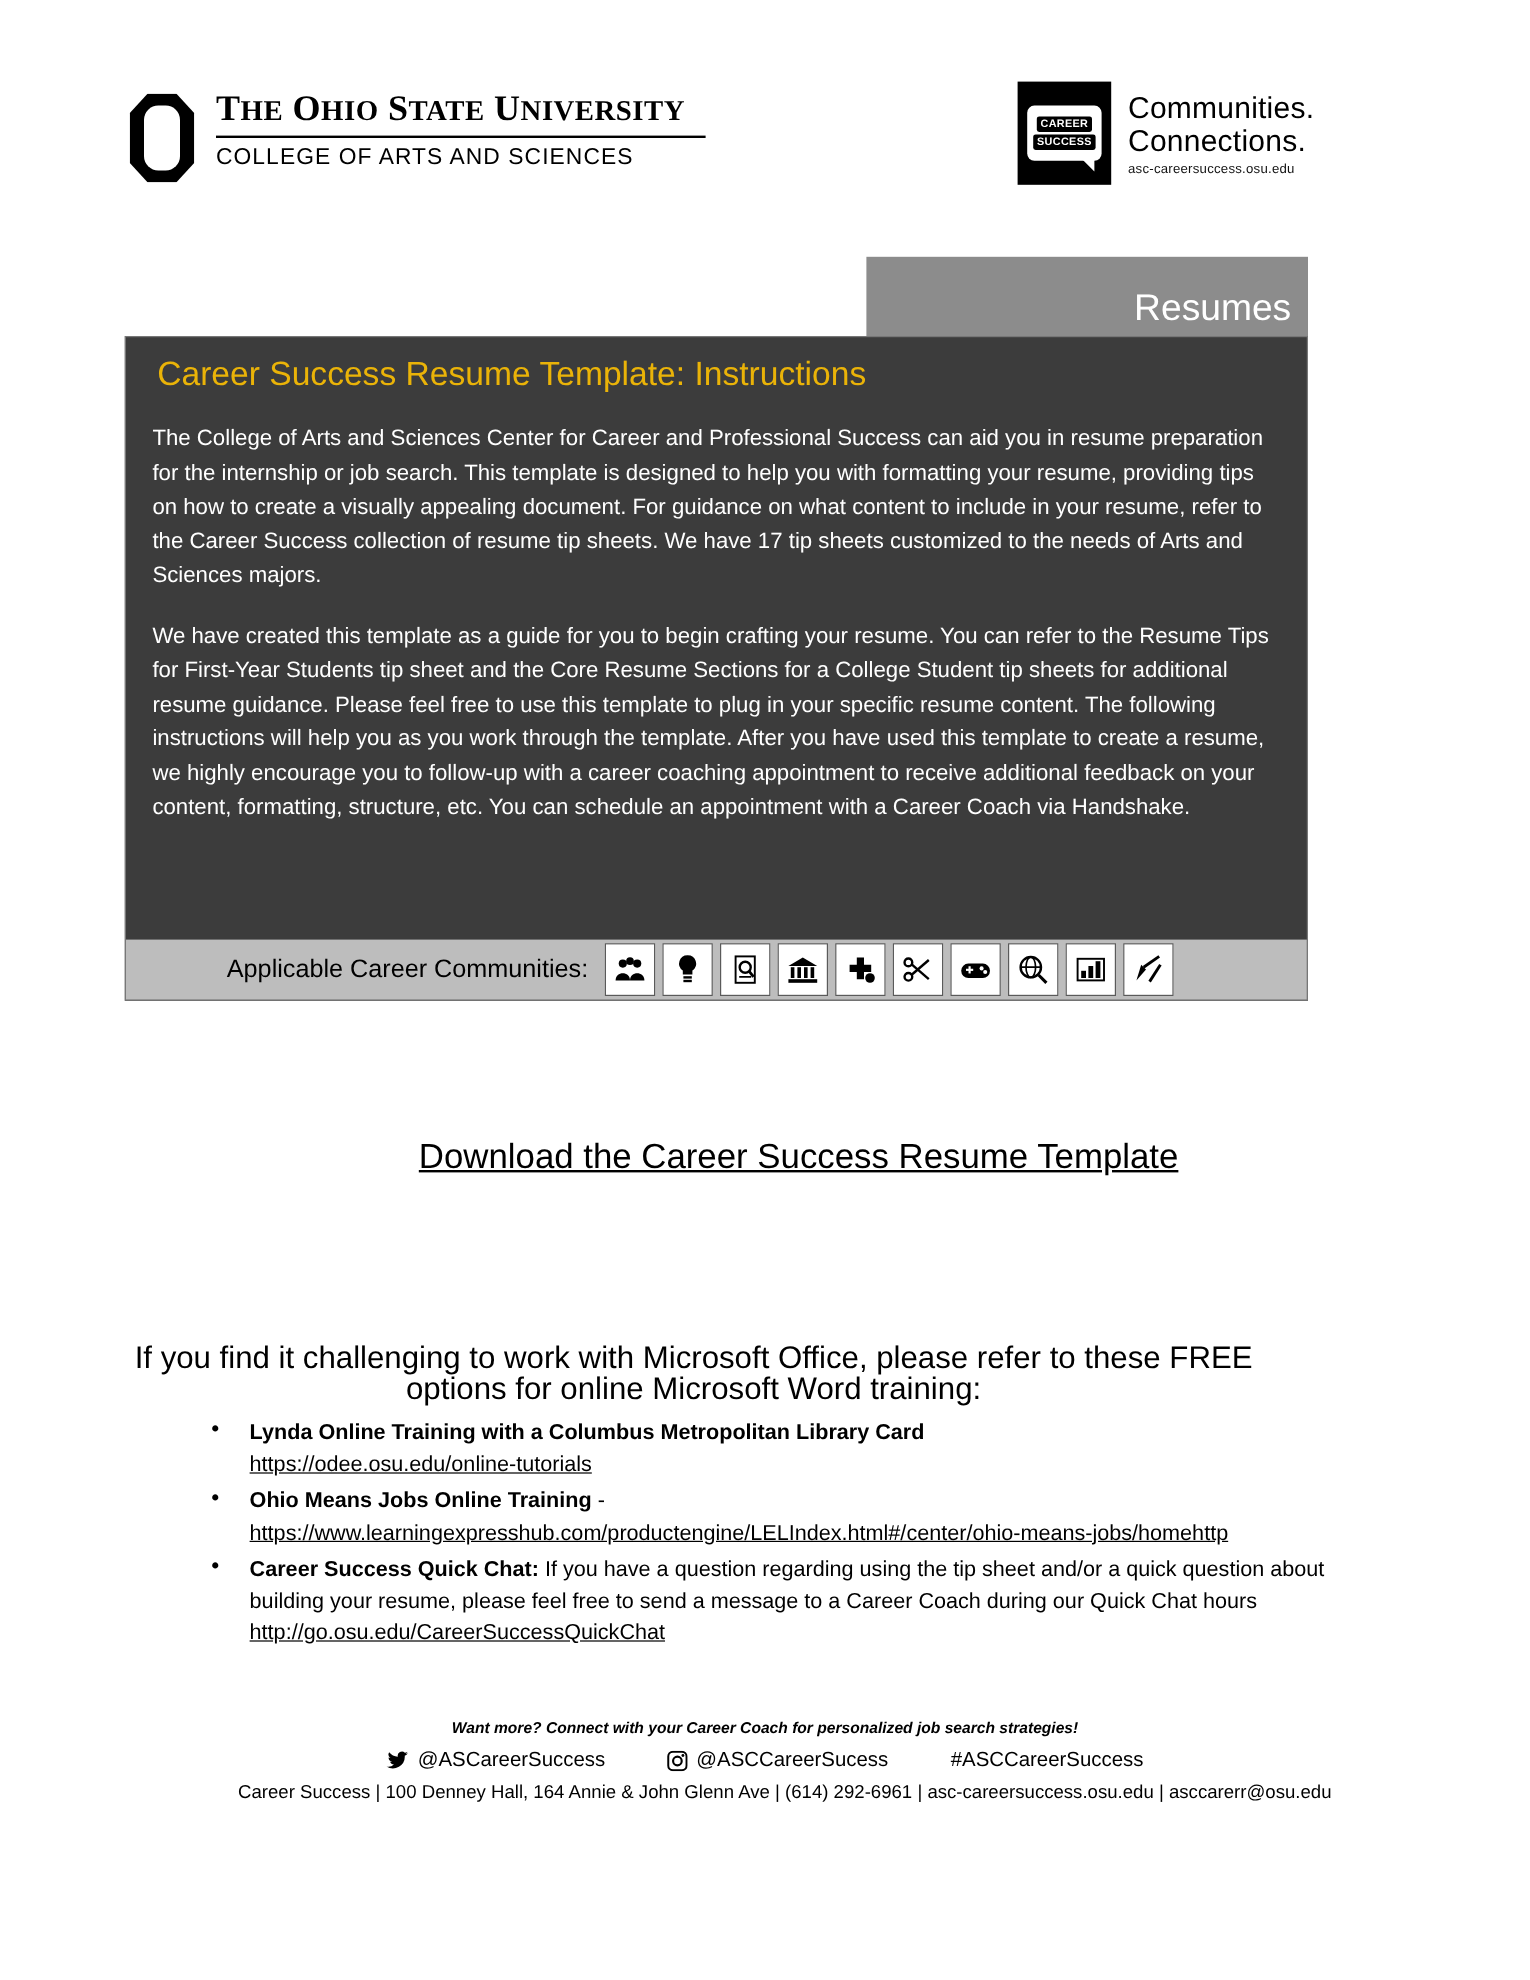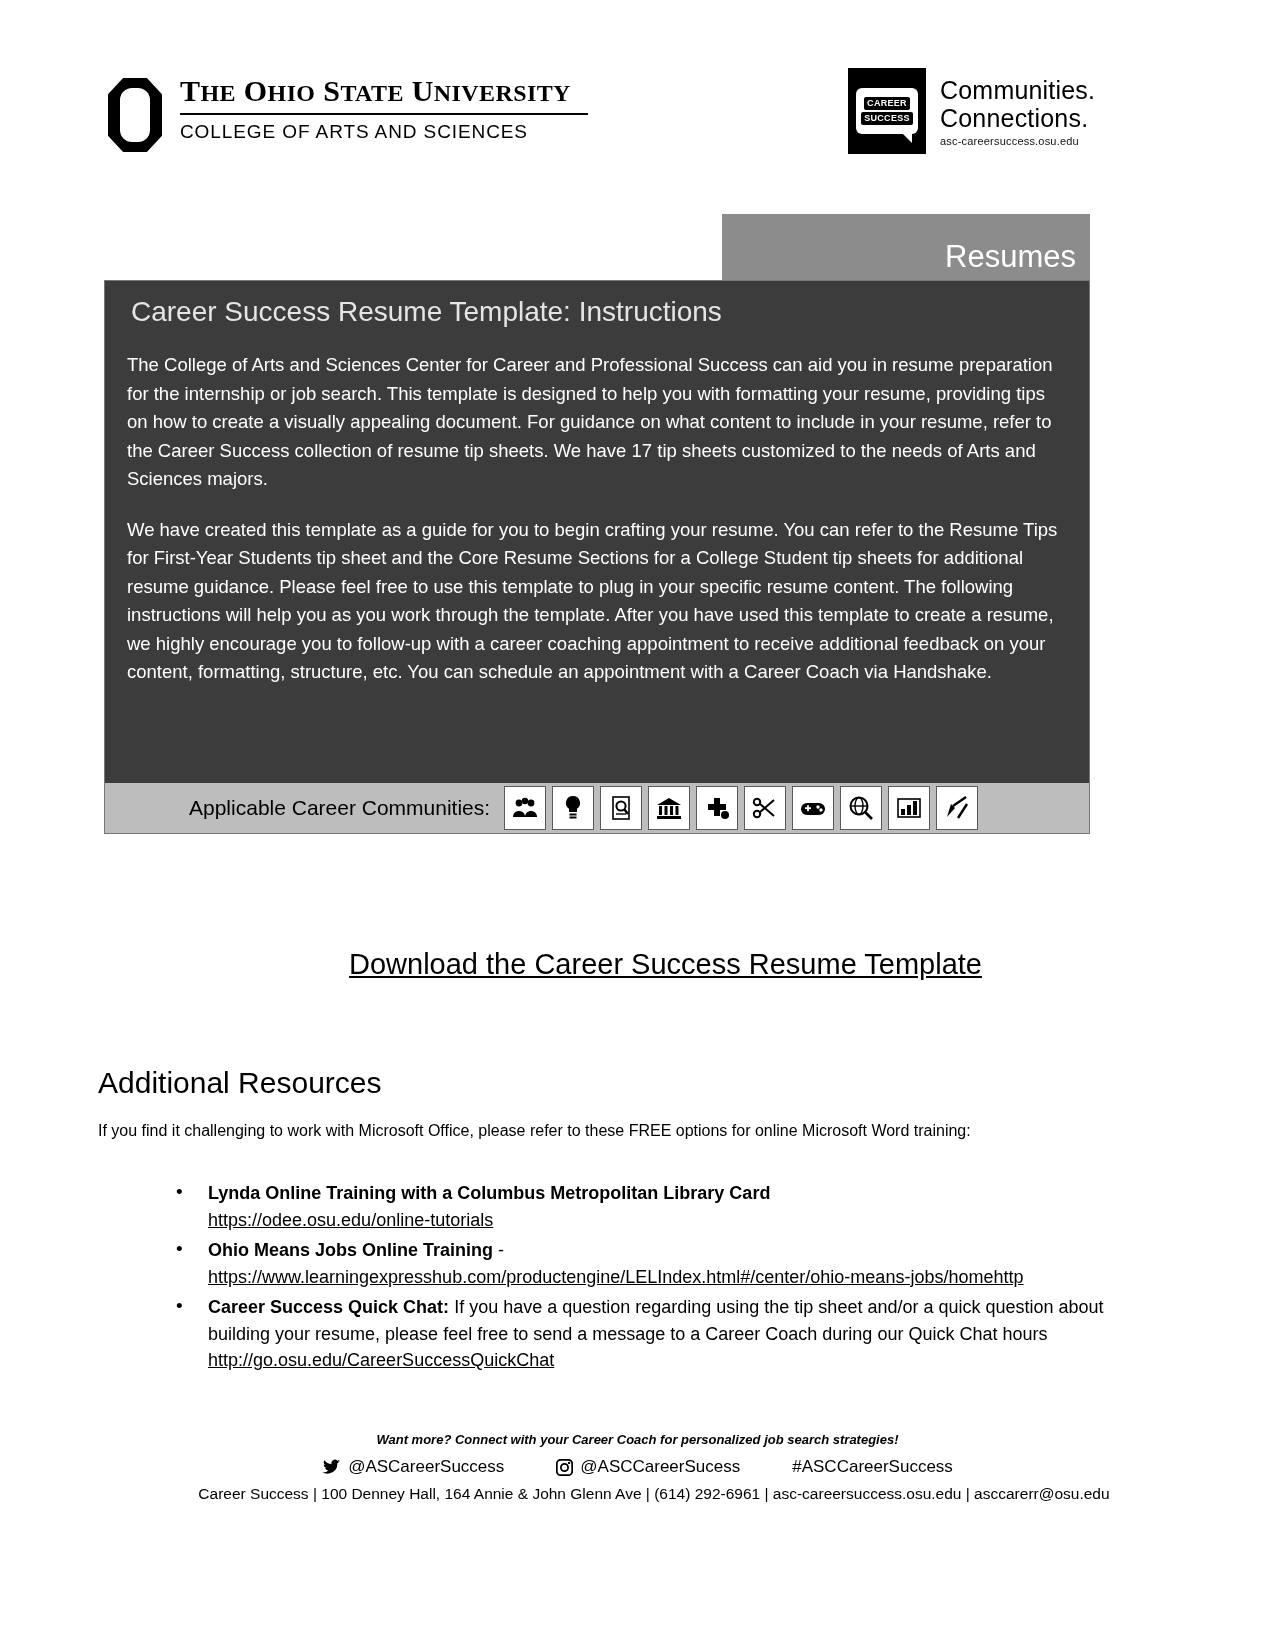--- a/index.html
+++ b/index.html
@@ -70,21 +70,21 @@
   .tab-label{
     color:#fff;font-size:31px;line-height:1;padding:0 14px 8px 0;white-space:nowrap;
   }
 
   
   .card{
     position:absolute;left:104px;top:280px;width:986px;height:554px;
     background:#3c3c3c;border:1px solid #777;box-sizing:border-box;
   }
   .card-title{
-    position:absolute;left:26px;top:14px;color:#e5e5e5;font-size:28px;line-height:1.2;
+    position:absolute;left:26px;top:14px;color:#eab308;font-size:28px;line-height:1.2;
     white-space:nowrap;
   }
   .card-body{
     position:absolute;left:22px;top:70px;width:940px;color:#fff;
     font-size:18.5px;line-height:28.5px;
   }
   .card-body p{margin:0 0 22px 0;}
 
   .comm-bar{
     position:absolute;left:0;bottom:0;width:100%;height:50px;background:#bdbdbd;
@@ -108,21 +108,21 @@
   .download a{
     font-size:29px;color:#000;text-decoration:underline;
   }
 
   
   .res-h{
     position:absolute;left:98px;top:1068px;font-size:30px;line-height:1;
   }
   .res-intro{
     position:absolute;left:98px;top:1118px;width:960px;
-    font-size:16px;line-height:26px;
+    font-size:26px;line-height:26px;text-align:center;
   }
   .bullets{
     position:absolute;left:98px;top:1180px;width:1020px;
     margin:0;padding:0;list-style:none;
   }
   .bullets li{
     position:relative;padding-left:110px;margin-bottom:4px;
     font-size:18px;line-height:26.5px;
   }
   .bullets li:before{
@@ -287,21 +287,20 @@
         </div>
 
       </div>
     </div>
   </div>
 
   <div class="download">
     <a href="#">Download the Career Success Resume Template</a>
   </div>
 
-  <div class="res-h">Additional Resources</div>
   <div class="res-intro">If you find it challenging to work with Microsoft Office, please refer to these FREE options for online Microsoft Word training:</div>
 
   <ul class="bullets">
     <li>
       <b>Lynda Online Training with a Columbus Metropolitan Library Card</b><span></span>
       <span class="url-line"><a href="#">https://odee.osu.edu/online-tutorials</a></span>
     </li>
     <li>
       <b>Ohio Means Jobs Online Training</b><span> -</span>
       <span class="url-line"><a href="#">https://www.learningexpresshub.com/productengine/LELIndex.html#/center/ohio-means-jobs/homehttp</a></span>

